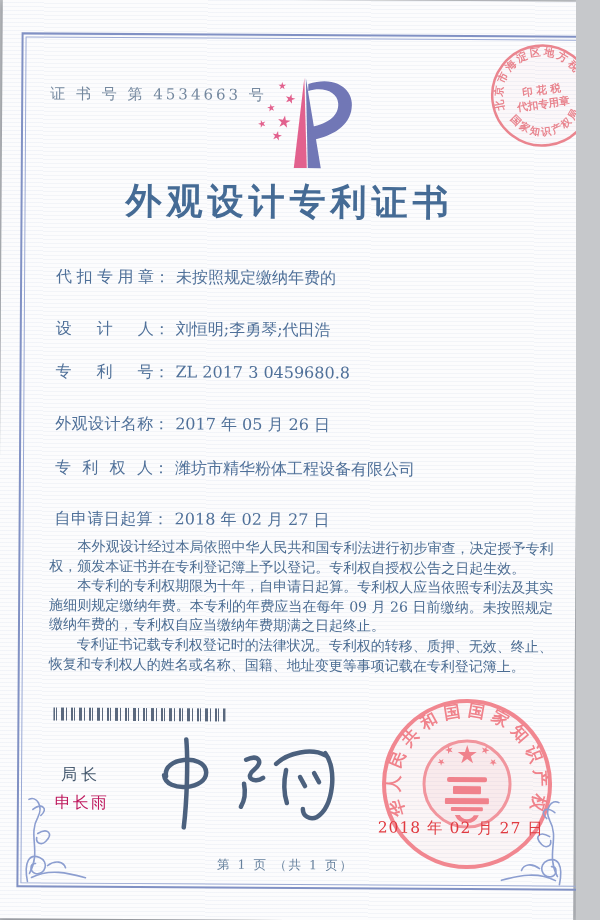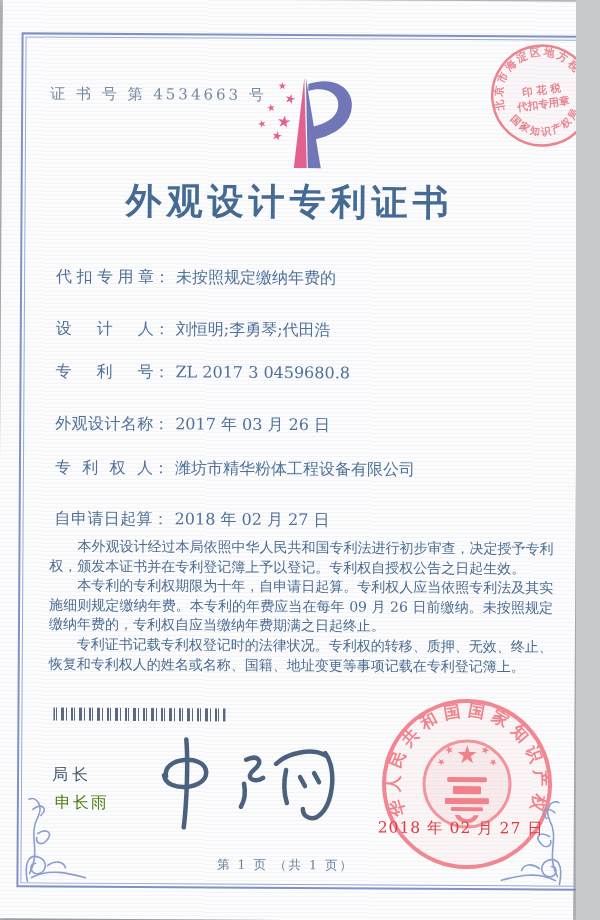--- a/index.html
+++ b/index.html
@@ -45,23 +45,23 @@
   .paras p{margin:0;text-indent:2em;}
   .barcode{
     left:55px;top:709px;width:172px;height:13px;
     background:repeating-linear-gradient(90deg,
       #3e4f68 0 2px, transparent 2px 3px,
       #3e4f68 3px 4px, transparent 4px 8px,
       #3e4f68 8px 11px, transparent 11px 13px,
       #3e4f68 13px 14px, transparent 14px 18px);
     opacity:.85;
   }
-  .signer-title{left:54px;top:766px;font-size:16px;letter-spacing:4px;color:#44586e;
+  .signer-title{left:63px;top:766px;font-size:16px;letter-spacing:4px;color:#44586e;
     font-family:"DejaVu Sans","Liberation Sans",sans-serif;}
-  .signer-name{left:57px;top:794px;font-size:16px;letter-spacing:2px;color:#4d7c0f;
+  .signer-name{left:57px;top:794px;font-size:16px;letter-spacing:2px;color:#be185d;
     font-family:"DejaVu Sans","Liberation Sans",sans-serif;}
   .sig-svg{left:128px;top:732px;}
   .logo-svg{left:242px;top:72px;}
   .taxstamp-svg{left:482px;top:36px;transform:rotate(-8deg);}
   .seal-svg{left:380px;top:694px;}
   .seal-date{
     left:380px;top:817px;font-size:15.5px;color:#e03a40;letter-spacing:1px;
     z-index:5;white-space:nowrap;
   }
   .footer{
@@ -120,21 +120,21 @@
     <div class="frow" style="top:268px">
       <span class="flabel">代扣专用章</span><span class="fcolon">：</span><span>未按照规定缴纳年费的</span>
     </div>
     <div class="frow" style="top:320px">
       <span class="flabel">设计人</span><span class="fcolon">：</span><span>刘恒明;李勇琴;代田浩</span>
     </div>
     <div class="frow" style="top:363px">
       <span class="flabel">专利号</span><span class="fcolon">：</span><span>ZL 2017 3 0459680.8</span>
     </div>
     <div class="frow" style="top:415px">
-      <span class="flabel">外观设计名称</span><span class="fcolon">：</span><span>2017 年 03 月 26 日</span>
+      <span class="flabel">外观设计名称</span><span class="fcolon">：</span><span>2017 年 05 月 26 日</span>
     </div>
     <div class="frow" style="top:459px">
       <span class="flabel">专利权人</span><span class="fcolon">：</span><span>潍坊市精华粉体工程设备有限公司</span>
     </div>
     <div class="frow" style="top:510px">
       <span class="flabel">自申请日起算</span><span class="fcolon">：</span><span>2018 年 02 月 27 日</span>
     </div>
 
     <div class="abs paras">
       <p>本外观设计经过本局依照中华人民共和国专利法进行初步审查，决定授予专利权，颁发本证书并在专利登记簿上予以登记。专利权自授权公告之日起生效。</p>

